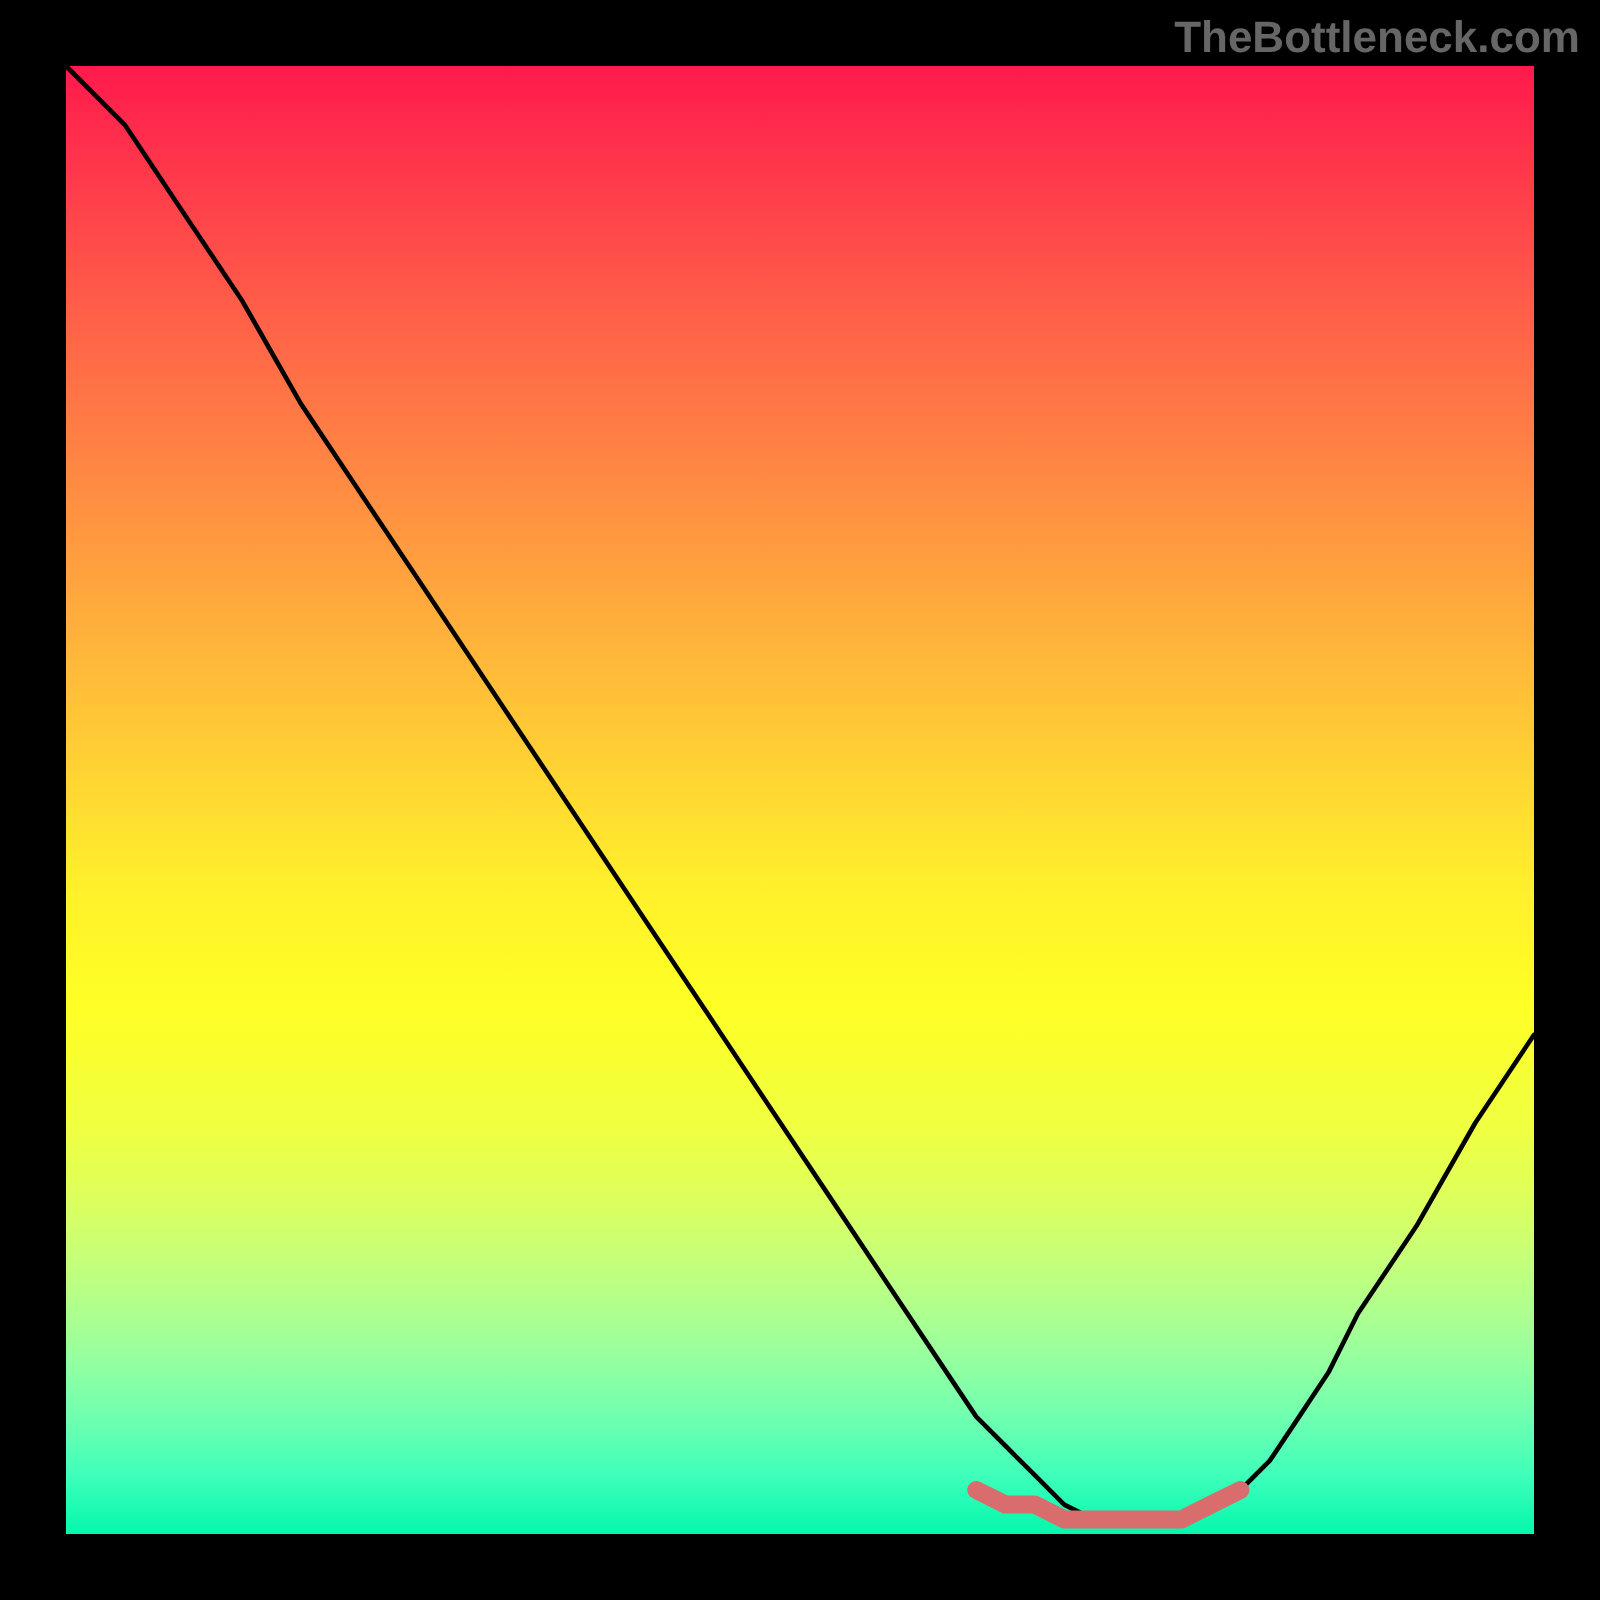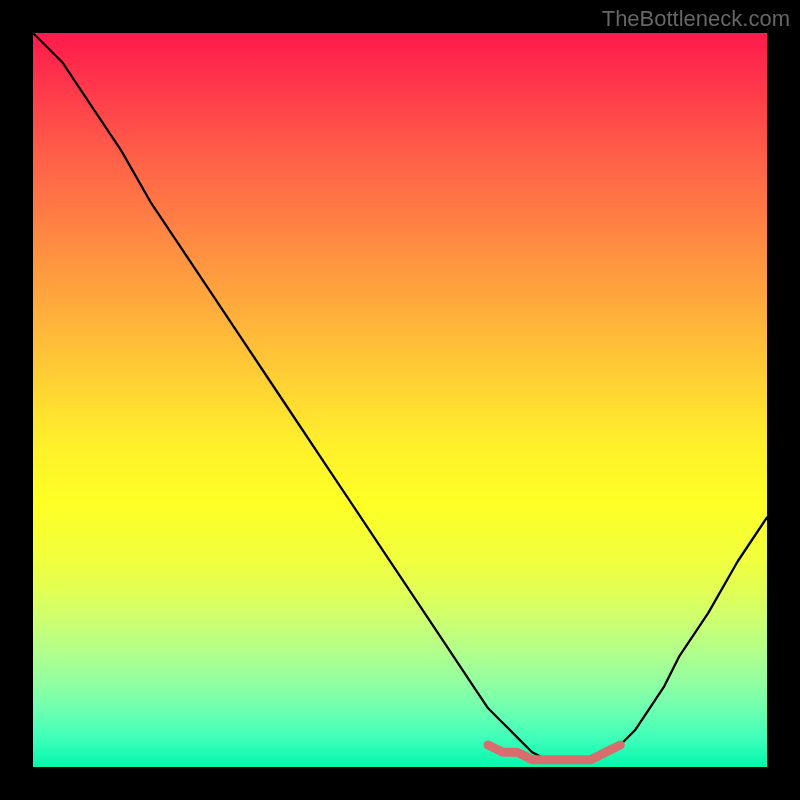--- a/index.html
+++ b/index.html
@@ -10,21 +10,21 @@
     position: relative;
     font-family: Arial, Helvetica, sans-serif;
     overflow: hidden;
   }
   .watermark {
     position: absolute;
     top: 6px;
     right: 10px;
     color: #666;
     font-size: 22px;
-    font-weight: 400;
+    font-weight: 700;
     z-index: 10;
   }
   .plot-area {
     position: absolute;
     left: 33px;
     top: 33px;
     width: 734px;
     height: 734px;
     background: linear-gradient(to bottom,
       #ff1a4d 0%,

